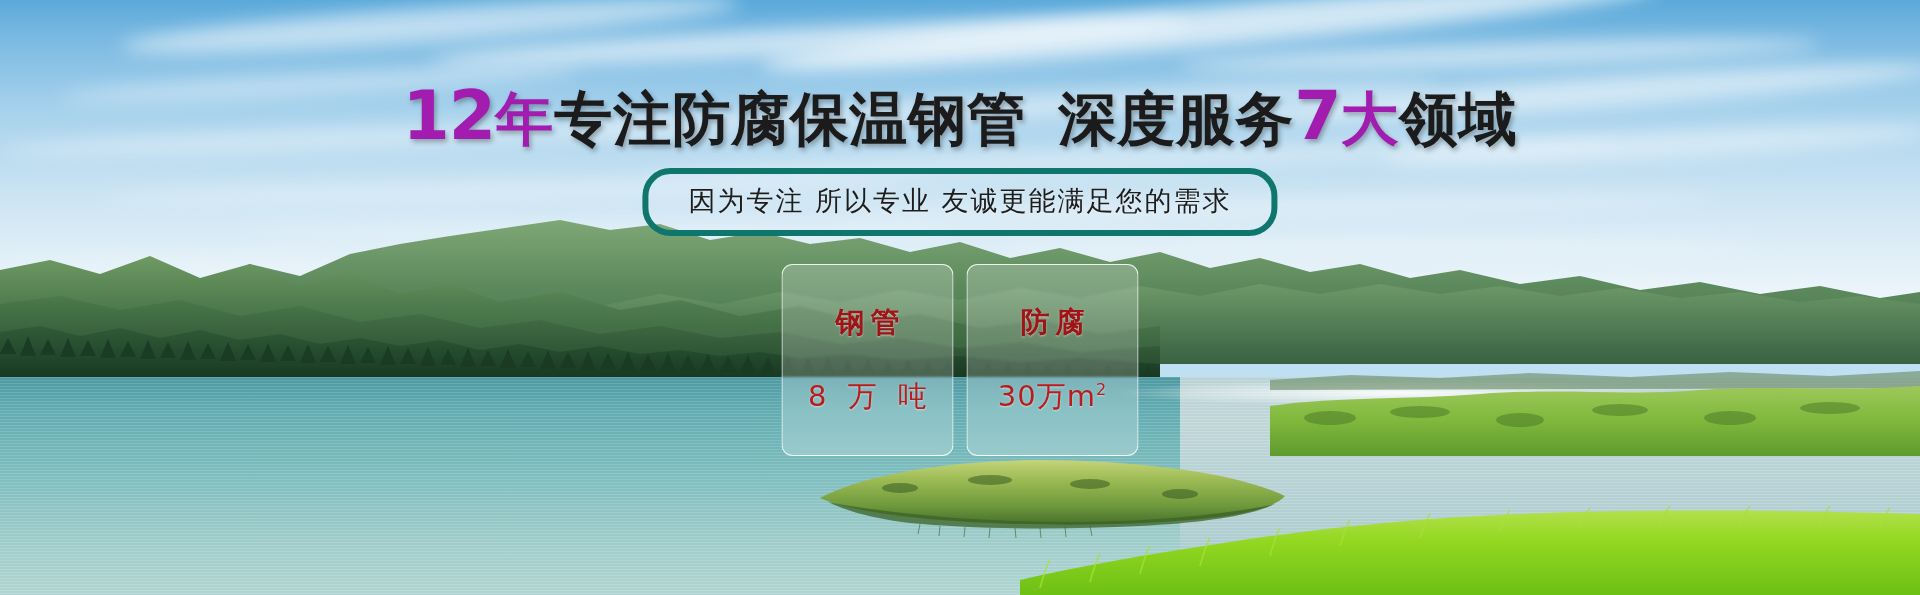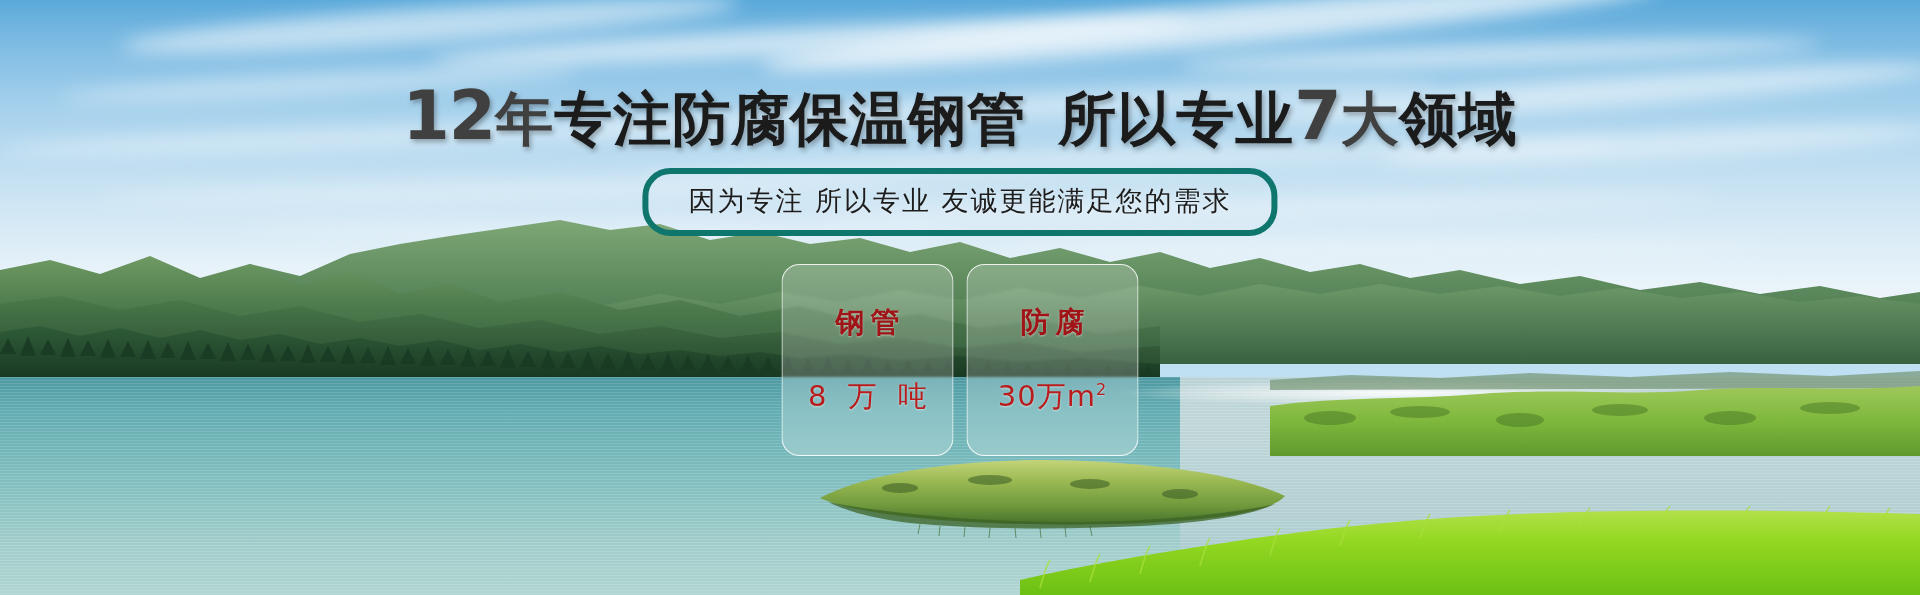--- a/index.html
+++ b/index.html
@@ -131,21 +131,21 @@
     white-space:nowrap;
     font-family:"DejaVu Sans","Liberation Sans",sans-serif;
     font-weight:700;
     font-size:58px;
     line-height:64px;
     letter-spacing:1px;
     color:#1b1b1b;
     text-shadow:2px 3px 5px rgba(0,0,0,.30);
   }
   .headline .red {
-    color:#404040;
+    color:#a21caf;
   }
   .headline .num {
     font-size:68px;
     font-weight:700;
     letter-spacing:-1px;
   }
   .headline .gap { display:inline-block; width:32px; }
 
   .subpill {
     position:absolute;
@@ -170,21 +170,21 @@
   .cards {
     position:absolute;
     left:50%; top:264px;
     transform:translateX(-50%);
     display:flex;
     gap:13px;
   }
   .card {
     width:172px; height:192px;
     border:1px solid rgba(255,255,255,.85);
-    border-radius:18px;
+    border-radius:11px;
     background:rgba(255,255,255,.22);
     backdrop-filter:blur(1px);
     display:flex;
     flex-direction:column;
     align-items:center;
     justify-content:center;
     box-shadow:0 0 0 0 rgba(0,0,0,0);
   }
   .card .label {
     font-family:"DejaVu Sans","Liberation Sans",sans-serif;
@@ -354,21 +354,21 @@
         <path d="M720,56 C724,46 726,40 730,36"></path>
         <path d="M800,56 C804,46 806,40 810,36"></path>
         <path d="M860,58 C864,48 866,42 870,38"></path>
       </g>
     </svg>
   </div>
 
   <div class="content">
 
     <div class="headline">
-      <span class="red num">12</span><span class="red">年</span><span>专注防腐保温钢管</span><span class="gap"></span><span>所以专业</span><span class="red num">7</span><span class="red">大</span><span>领域</span>
+      <span class="red num">12</span><span class="red">年</span><span>专注防腐保温钢管</span><span class="gap"></span><span>深度服务</span><span class="red num">7</span><span class="red">大</span><span>领域</span>
     </div>
 
     <div class="subpill">
       <span>因为专注 所以专业 友诚更能满足您的需求</span>
     </div>
 
     <div class="cards">
 
       <div class="card spaced">
         <div class="label">钢管</div>

